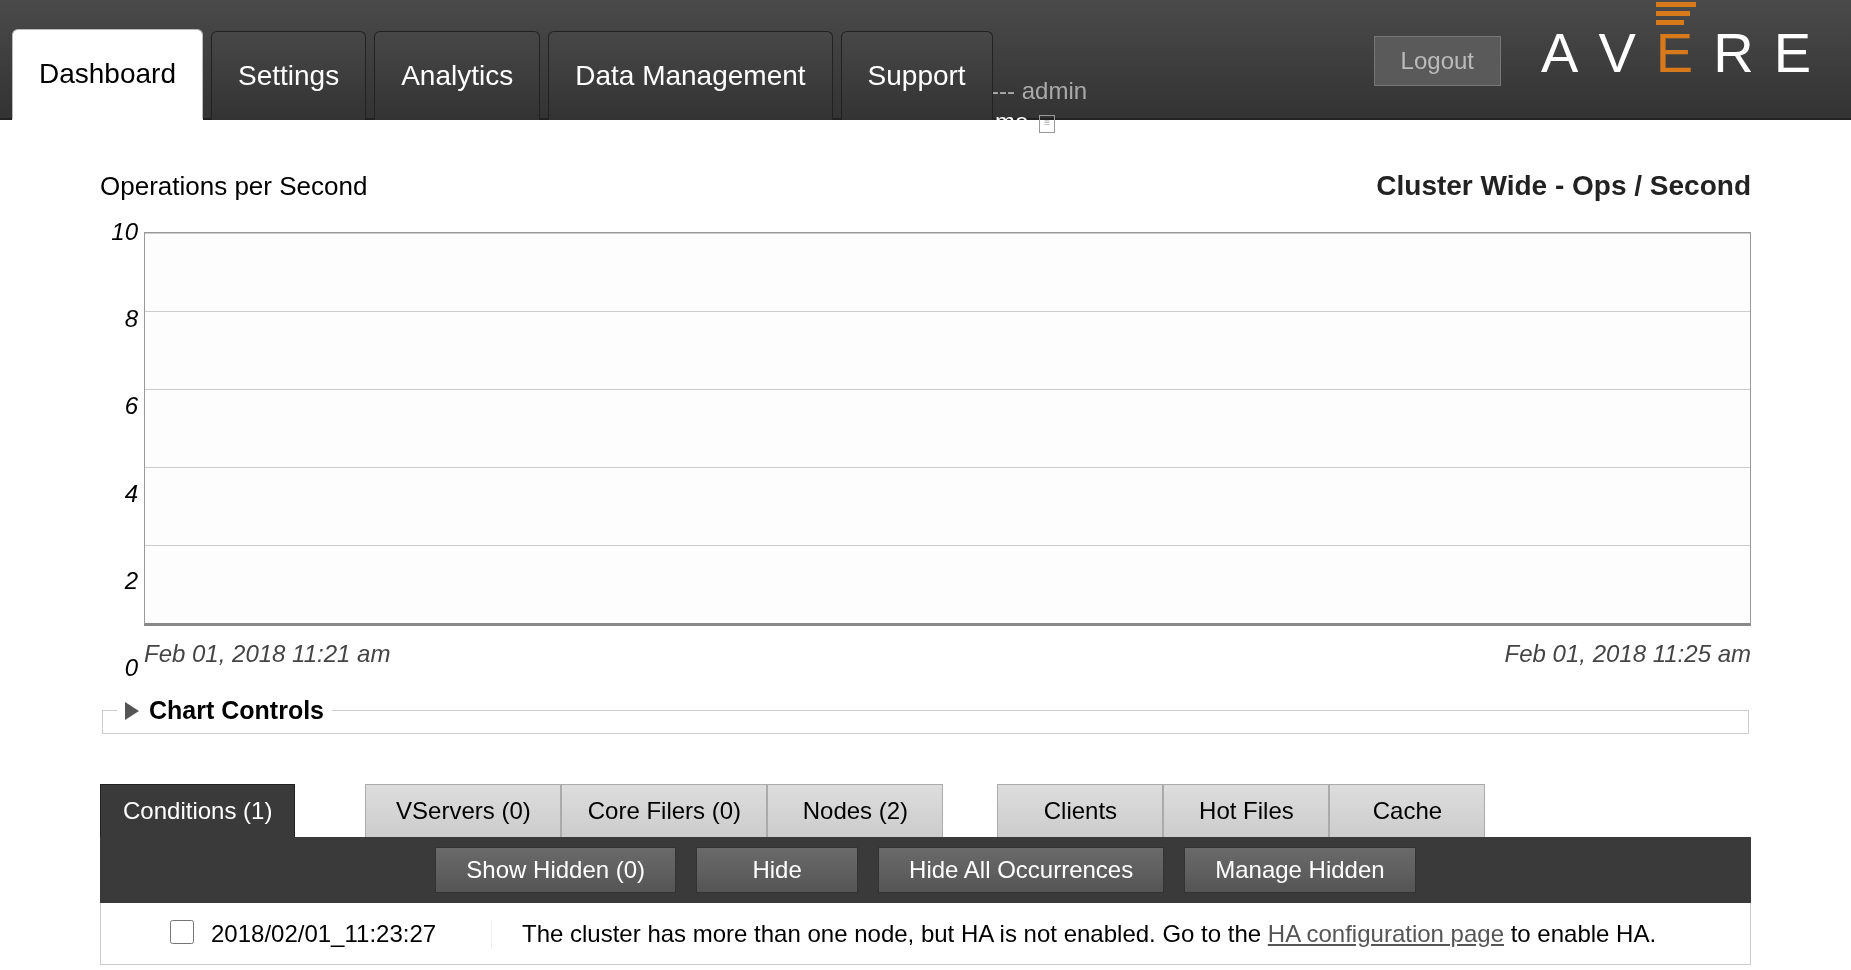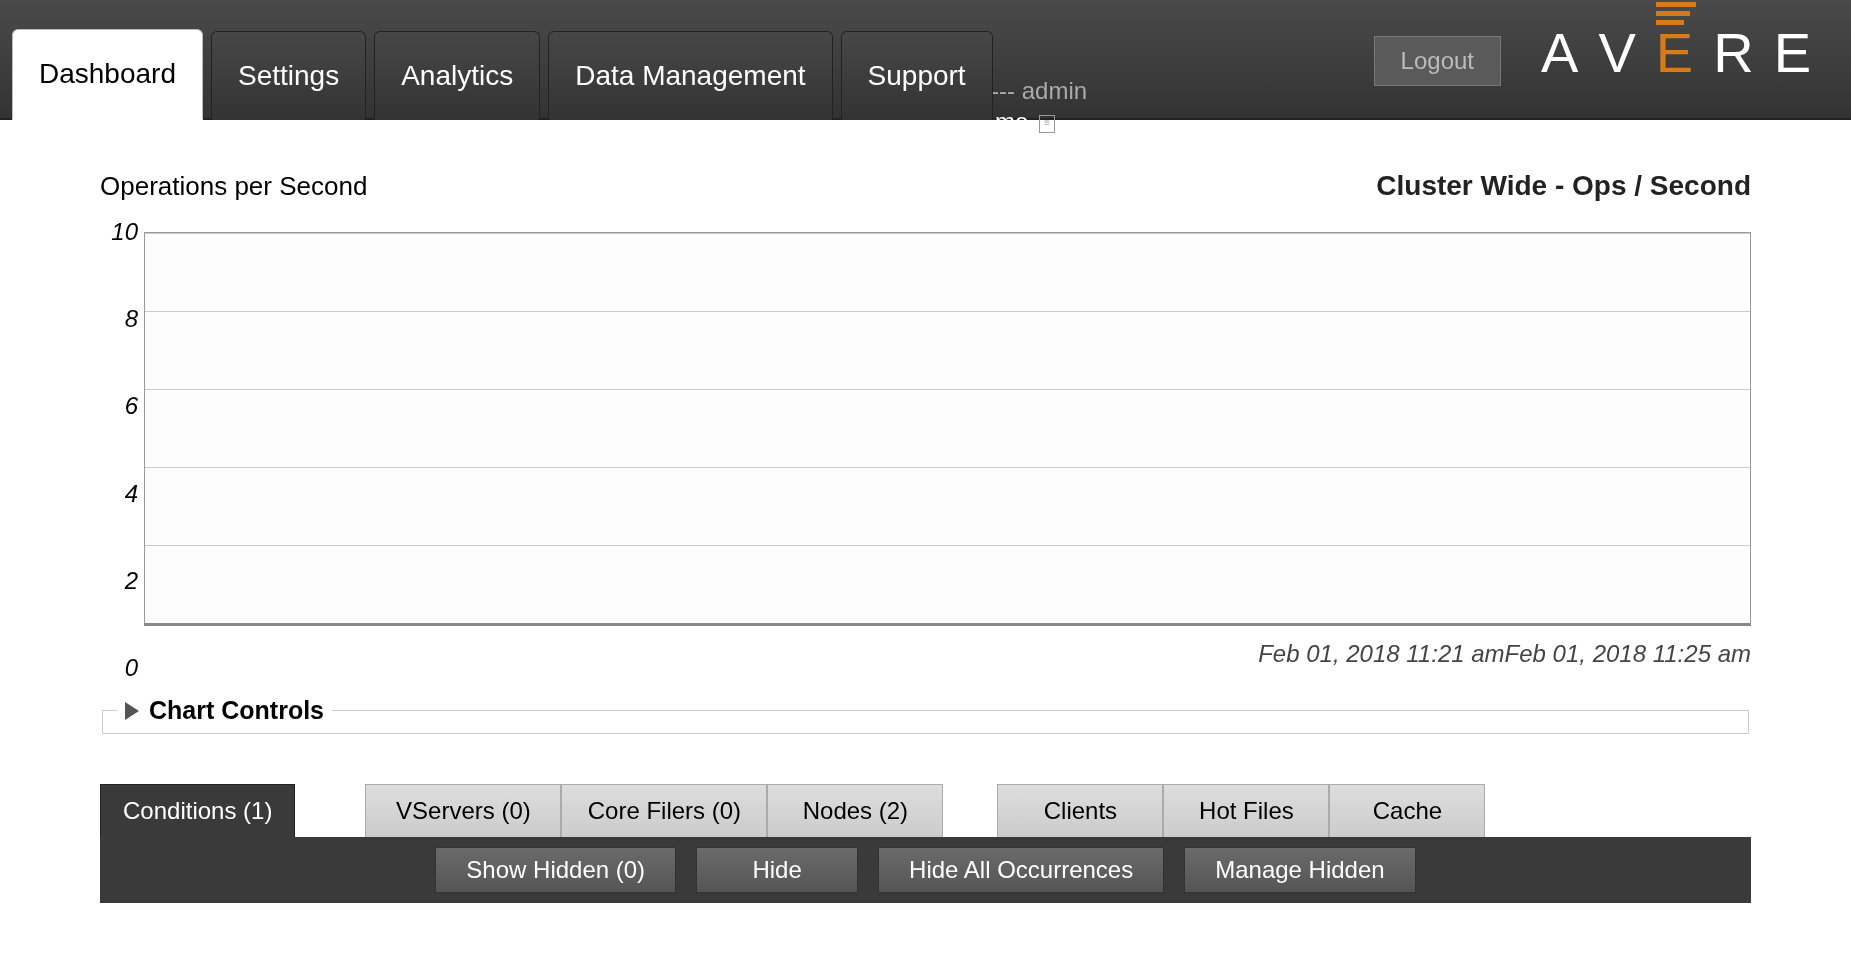--- a/index.html
+++ b/index.html
@@ -173,21 +173,21 @@
     left: 0;
     right: 0;
   }
   .plot-inner {
     position: relative;
     height: 100%;
     width: 100%;
   }
   .xaxis {
     display: flex;
-    justify-content: flex-end;
+    justify-content: space-between;
     font-size: 24px;
     color: #444;
     margin-top: 14px;
   }
 
   
   .chart-controls {
     margin-top: 28px;
     border: 1px solid #ccc;
     padding: 4px 14px 4px 14px;
@@ -383,15 +383,27 @@
       <div class="ltab" style="min-width:110px">Cache</div>
     </div>
 
     <div class="lower-bar">
       <div class="lower-btn">Show Hidden (0)</div>
       <div class="lower-btn">Hide</div>
       <div class="lower-btn">Hide All Occurrences</div>
       <div class="lower-btn">Manage Hidden</div>
     </div>
 
+    <div class="cond-table">
+      <div class="cond-row">
+        <div class="col-exp"></div>
+        <div class="col-chk">
+          <input type="checkbox" style="">
+        </div>
+        <div class="col-ts">2018/02/01_11:23:27</div>
+        <div class="col-msg">
+          <span>The cluster has more than one node, but HA is not enabled. Go to the </span><span class="inline-link">HA configuration page</span><span> to enable HA.</span>
+        </div>
+      </div>
+    </div>
 
   </div>
 </div>
 
 </body></html>

